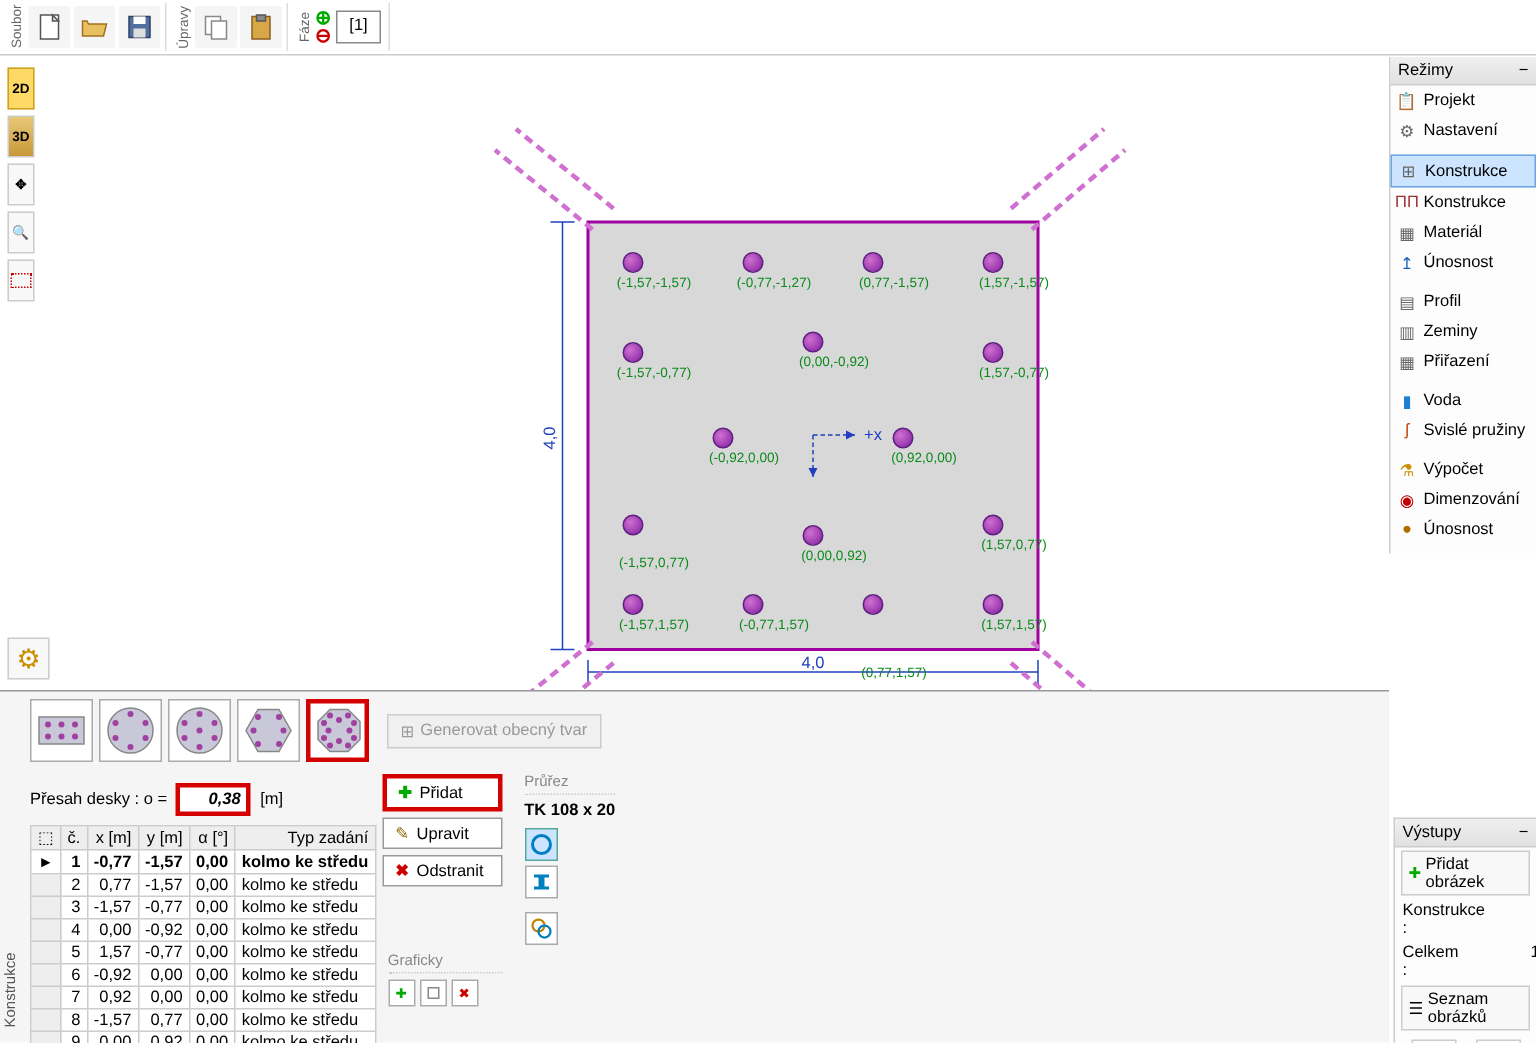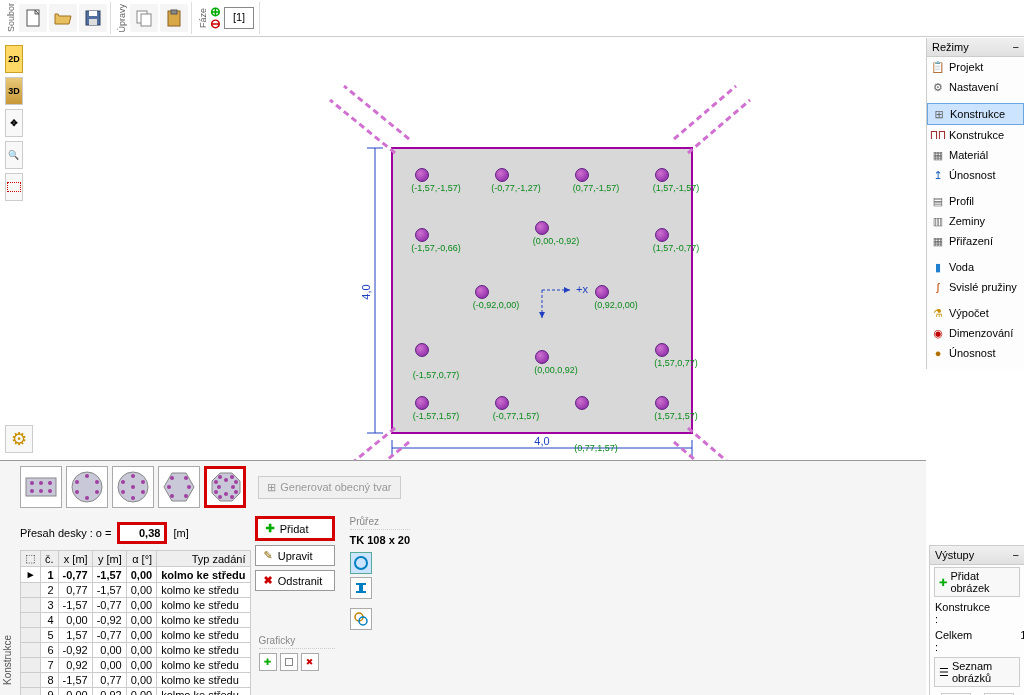--- a/index.html
+++ b/index.html
@@ -30,21 +30,21 @@
 .op-icon-row { display: flex; justify-content: space-around; padding: 4px;}
 .op-icon { width: 30px; height: 30px; border: 1px solid #ccc; display:flex;align-items:center;justify-content:center;}
 
 .bottom-panel { position: absolute; left: 0; right: 98px; bottom: 0; height: 235px; border-top: 1px solid #999; background: #f5f5f5; padding: 5px 5px 5px 20px; }
 .bp-tab-label { position: absolute; left: 2px; bottom: 10px; writing-mode: vertical-rl; transform: rotate(180deg); font-size: 10px; color: #555;}
 .shape-row { display: flex; gap: 4px; align-items: center; margin-bottom: 8px;}
 .shape-btn { width: 42px; height: 42px; border: 1px solid #aaa; background: #fff; display: flex; align-items: center; justify-content: center; cursor: pointer; }
 .shape-btn.sel { border: 3px solid #d40000; }
 .gen-btn { border: 1px solid #ccc; background: #f0f0f0; color: #999; padding: 4px 8px; margin-left: 8px; display: inline-flex; align-items: center; gap: 4px;}
 .overhang-row { display: flex; align-items: center; gap: 6px; margin: 6px 0;}
-.overhang-input { border: 3px solid #d40000; padding: 2px 4px; width: 50px; text-align: right; font-weight: bold; background: #fff;}
+.overhang-input { border: 3px solid #d40000; padding: 2px 4px; width: 50px; text-align: right; font-weight: bold; background: #fff; font-style: italic;}
 .pile-table { border: 1px solid #999; background: #fff; font-size: 10px; border-collapse: collapse;}
 .pile-table th, .pile-table td { border: 1px solid #ccc; padding: 1px 4px; text-align: right; }
 .pile-table th { background: #eee; font-weight: normal;}
 .pile-table td.l { text-align: left; }
 .pile-table tr.sel td { font-weight: bold; background: #fff;}
 .row-hdr { background: #eee; text-align: center !important; width: 20px;}
 
 .action-col { display: flex; flex-direction: column; gap: 4px; margin-left: 4px;}
 .act-btn { border: 1px solid #999; background: #fff; padding: 3px 8px; display: flex; align-items: center; gap: 5px; cursor: pointer; width: 80px;}
 .act-btn.add { border: 3px solid #d40000; }
@@ -164,21 +164,21 @@
       <div class="pile-lbl" style="left: 396px; top: 135px;">(-1,57,-1,57)</div>
       <div class="pile-pt" style="left: 462px; top: 135px;"></div>
       <div class="pile-lbl" style="left: 476px; top: 135px;">(-0,77,-1,27)</div>
       <div class="pile-pt" style="left: 542px; top: 135px;"></div>
       <div class="pile-lbl" style="left: 556px; top: 135px;">(0,77,-1,57)</div>
       <div class="pile-pt" style="left: 622px; top: 135px;"></div>
       <div class="pile-lbl" style="left: 636px; top: 135px;">(1,57,-1,57)</div>
       <div class="pile-pt" style="left: 502px; top: 188px;"></div>
       <div class="pile-lbl" style="left: 516px; top: 188px;">(0,00,-0,92)</div>
       <div class="pile-pt" style="left: 382px; top: 195px;"></div>
-      <div class="pile-lbl" style="left: 396px; top: 195px;">(-1,57,-0,66)</div>
+      <div class="pile-lbl" style="left: 396px; top: 195px;">(-1,57,-0,77)</div>
       <div class="pile-pt" style="left: 622px; top: 195px;"></div>
       <div class="pile-lbl" style="left: 636px; top: 195px;">(1,57,-0,77)</div>
       <div class="pile-pt" style="left: 442px; top: 252px;"></div>
       <div class="pile-lbl" style="left: 456px; top: 252px;">(-0,92,0,00)</div>
       <div class="pile-pt" style="left: 562px; top: 252px;"></div>
       <div class="pile-lbl" style="left: 576px; top: 252px;">(0,92,0,00)</div>
       <div class="pile-pt" style="left: 382px; top: 310px;"></div>
       <div class="pile-lbl" style="left: 396px; top: 322px;">(-1,57,0,77)</div>
       <div class="pile-pt" style="left: 622px; top: 310px;"></div>
       <div class="pile-lbl" style="left: 636px; top: 310px;">(1,57,0,77)</div>

